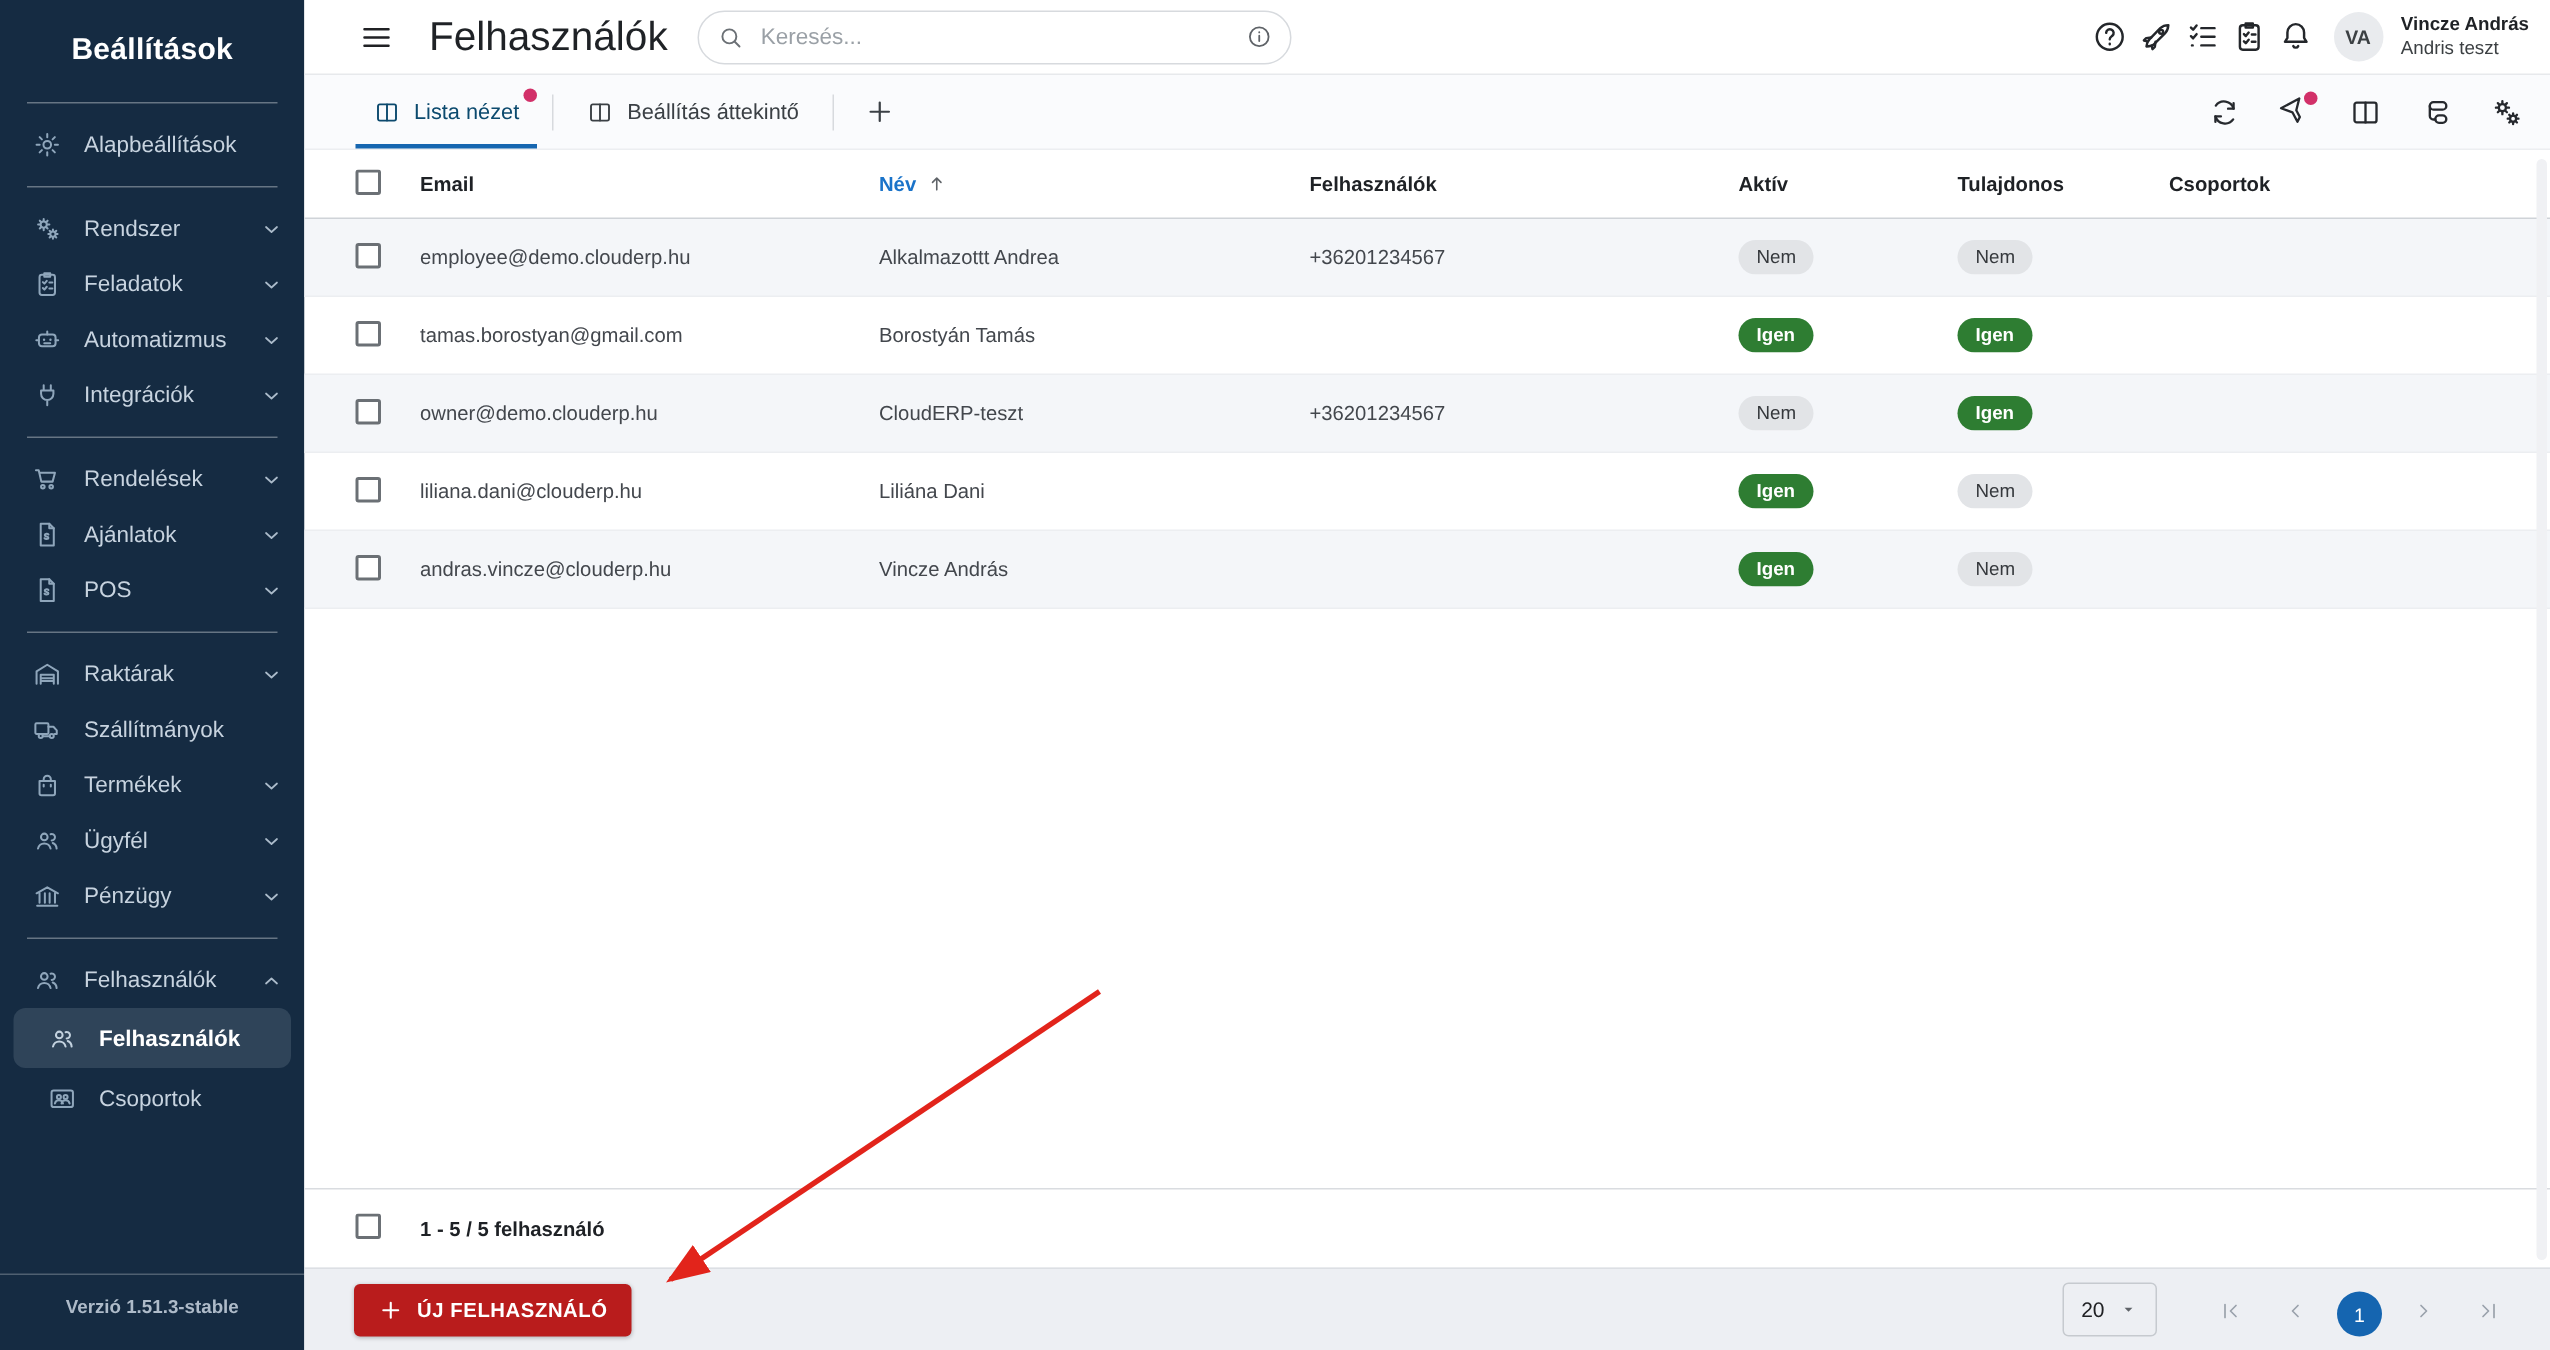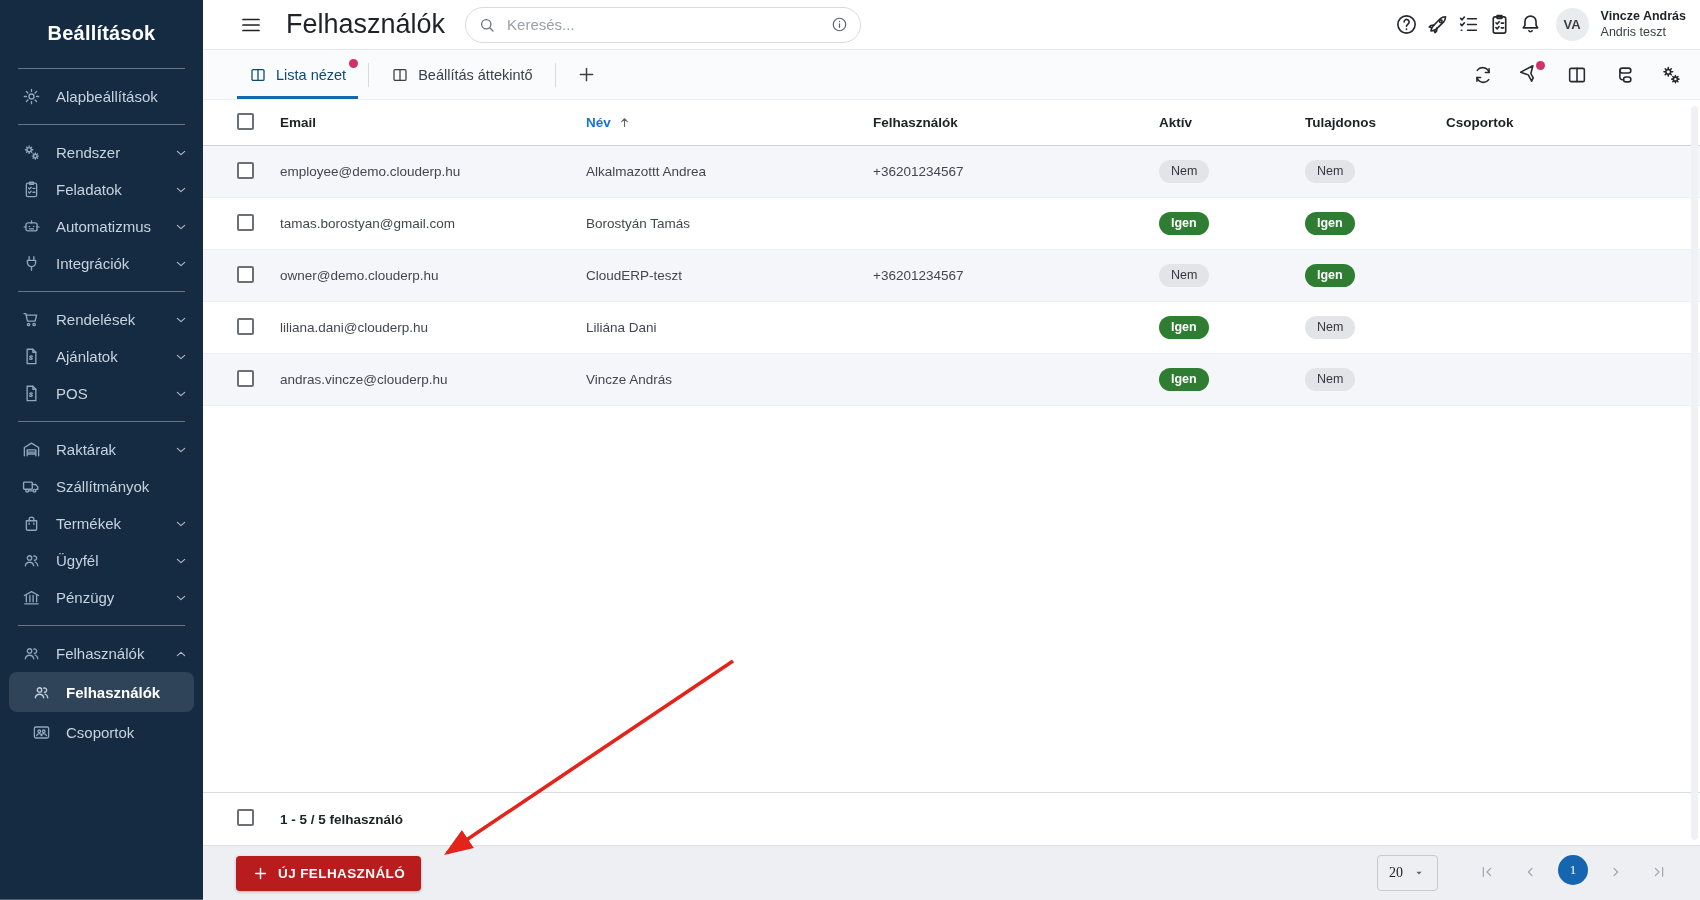--- a/index.html
+++ b/index.html
@@ -92,21 +92,21 @@
   .tfoot { height:53px; border-top:1px solid #D9DCE0; font-size:13.5px; font-weight:bold; color:#1E2125; background:#fff; }
 
   
   .bottombar { height:55px; background:#EDEFF3; border-top:1px solid #DCDFE4; display:flex; align-items:center; padding:0 24px 0 33px; }
   .btn-primary {
     display:flex; align-items:center; gap:9px; background:#b91c1c; color:#fff; border:none; border-radius:4px;
     height:35px; padding:0 16px; font-size:13.5px; font-weight:bold; letter-spacing:.4px; cursor:pointer;
     box-shadow:0 1px 3px rgba(0,0,0,.25); font-family:"Liberation Sans",sans-serif;
   }
   .btn-primary .ic { width:17px; height:17px; }
-  .pagination { margin-left:auto; display:flex; align-items:flex-start; gap:9px;font-family:Liberation Serif, serif; }
+  .pagination { margin-left:auto; display:flex; align-items:flex-end; gap:9px; }
   .page-size { display:flex; align-items:center; gap:9px; border:1px solid #C6CACF; border-radius:4px; height:36px; padding:0 11px; font-size:14px; color:#202124; cursor:pointer; }
   .page-size .ic { width:14px; height:14px; color:#5F6368; }
   .pg-btn { width:34px; height:34px; display:flex; align-items:center; justify-content:center; color:#9AA2AB; cursor:pointer; }
   .pg-btn .ic { width:16px; height:16px; }
   .pg-current { width:30px; height:30px; border-radius:50%; background:#1565B0; color:#fff; display:flex; align-items:center; justify-content:center; font-size:13px; margin:0 2px; cursor:pointer; }
   .pagination-gap { width:14px; }
 
   
   .ic { stroke:currentColor; fill:none; stroke-width:1.7; stroke-linecap:round; stroke-linejoin:round; display:block; }
   .vscroll { position:absolute; right:2px; top:106px; bottom:60px; width:7px; background:#F0F1F4; border-radius:4px; }
@@ -401,20 +401,21 @@
       <a class="nav-item sub-item">
         <svg class="ic">
             <use href="#i-groupframe"></use>
           </svg>
         <span class="nav-label">Csoportok</span>
       </a>
     </nav>
 
     <div class="sb-spacer"></div>
     <div class="sb-bottom-divider"></div>
+    <div class="sb-version">Verzió 1.51.3-stable</div>
   </aside>
 
   <div class="main">
 
     <header class="topbar">
       <svg class="ic hamburger">
           <use href="#i-hamburger"></use>
         </svg>
       <h1 class="page-title" style="font-weight:normal">Felhasználók</h1>
       <div class="search-pill">

